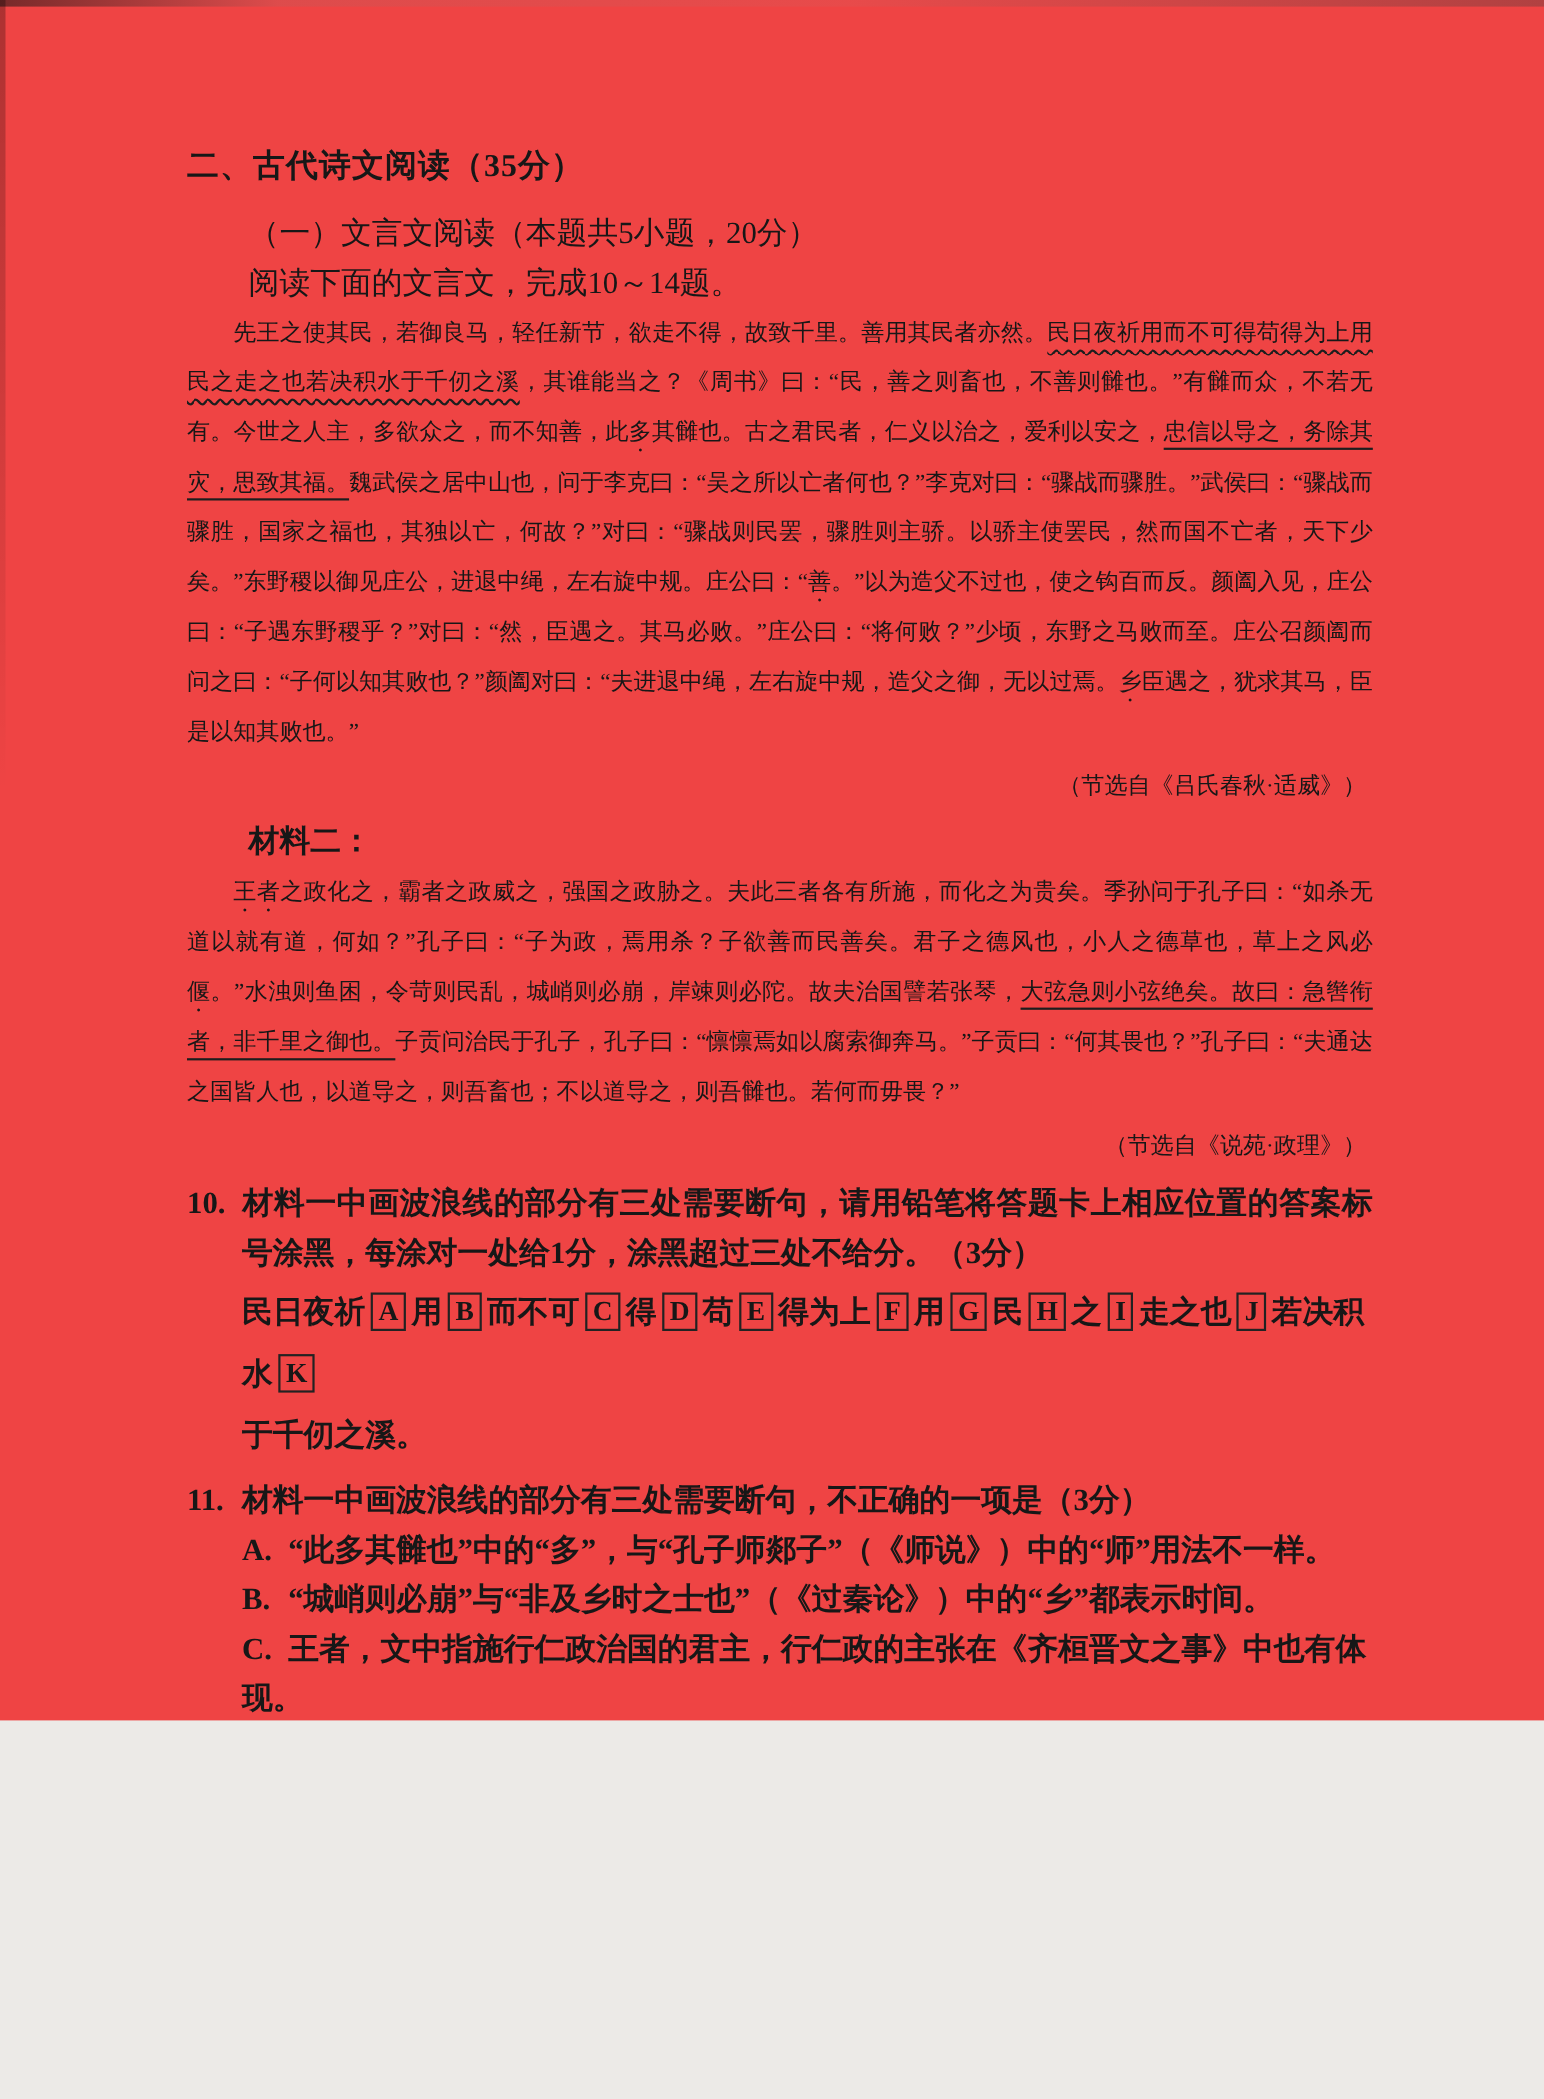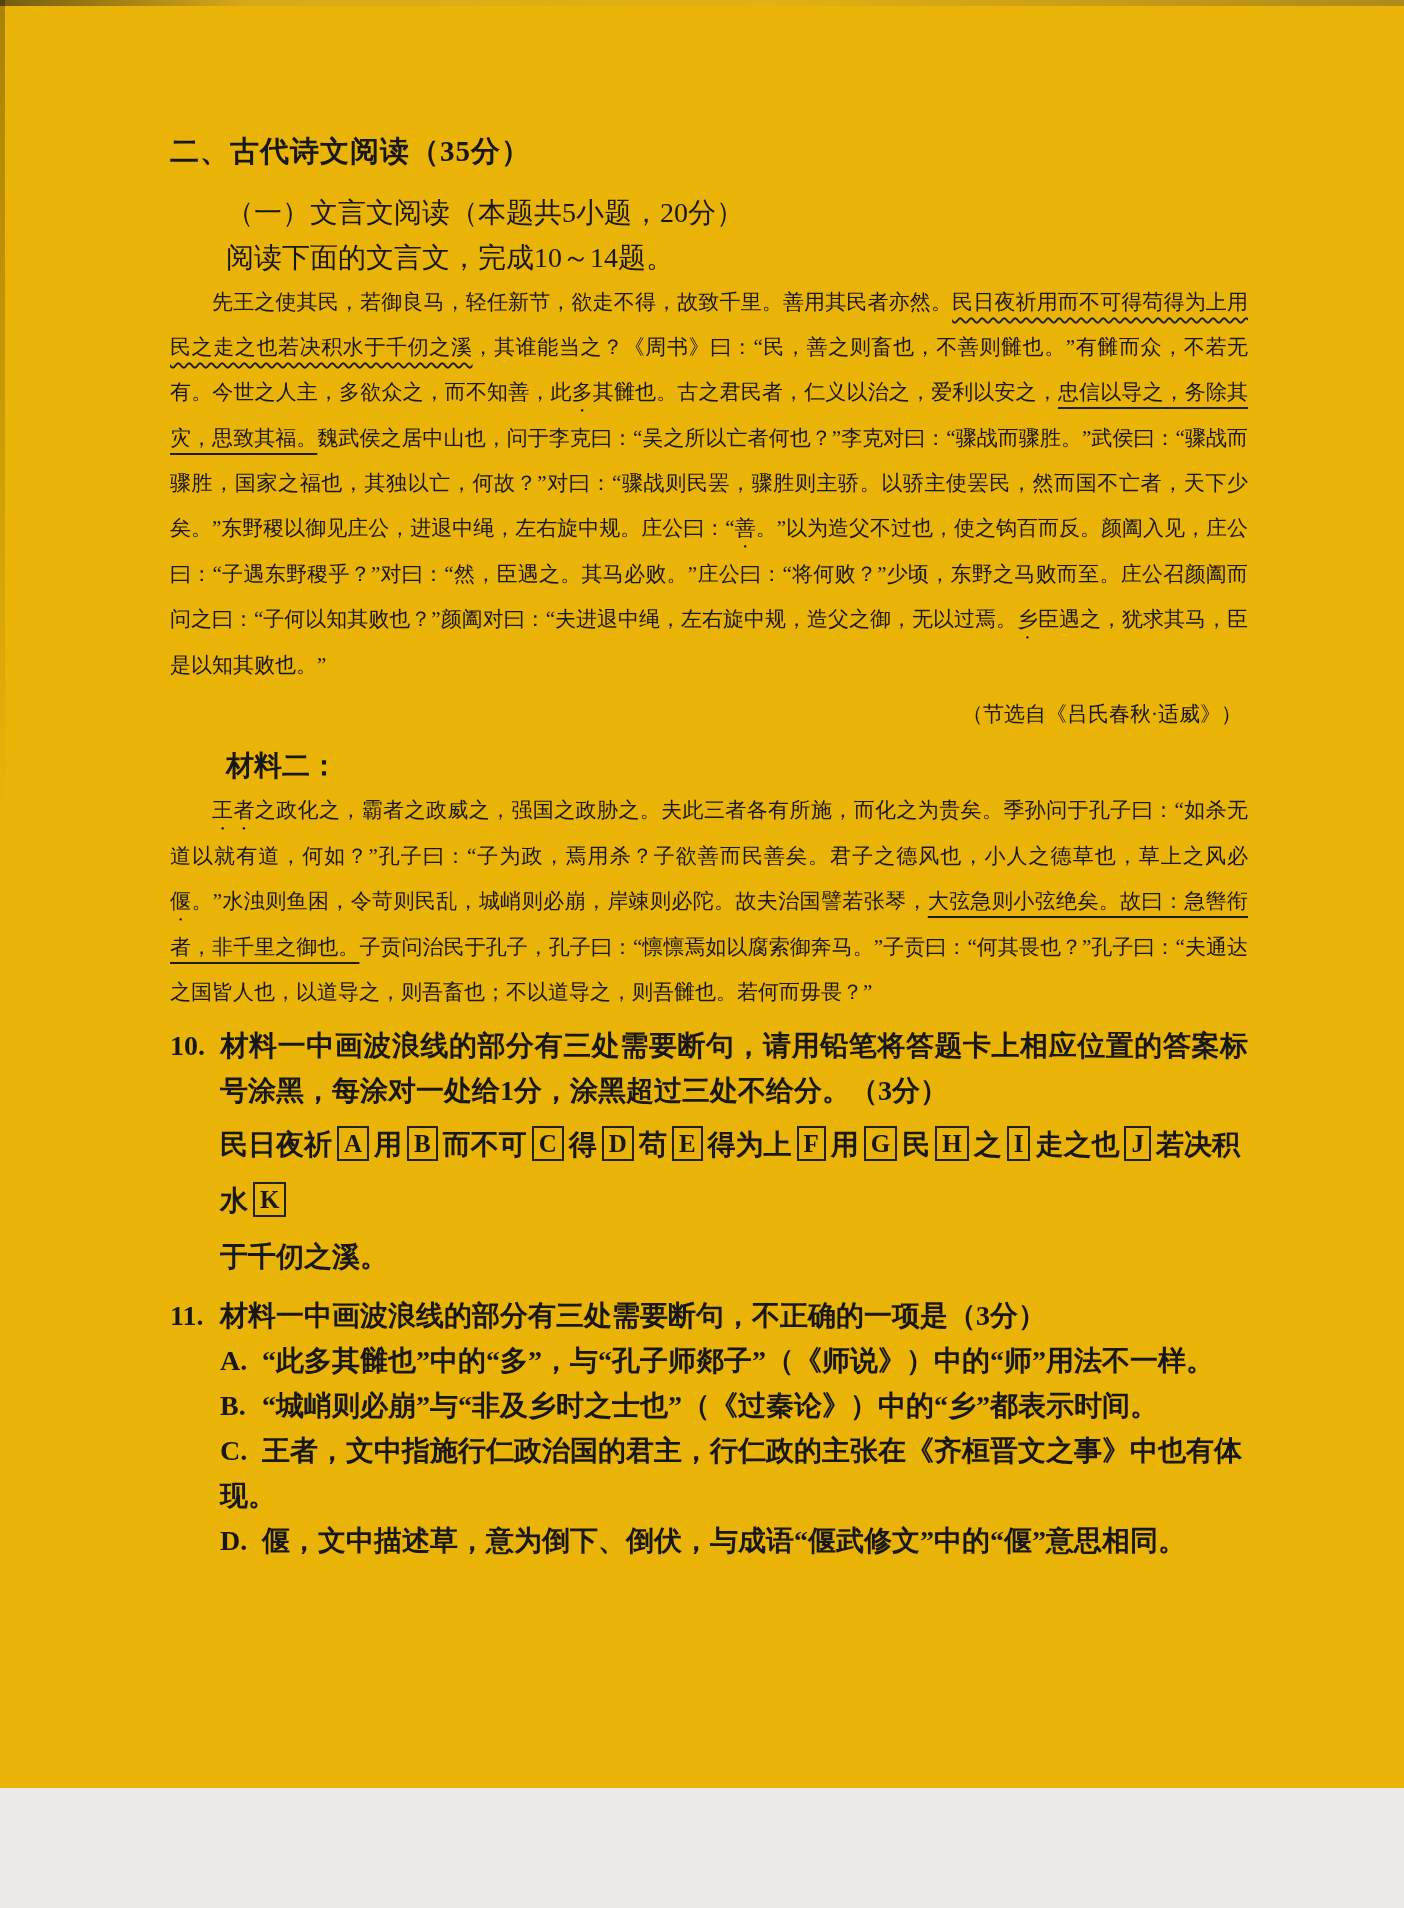--- a/index.html
+++ b/index.html
@@ -5,22 +5,22 @@
 <style>
   * { box-sizing: border-box; }
   html, body { margin: 0; padding: 0; }
   body {
     width: 1404px; height: 1908px;
     background: #eceae7;
     font-family: "Liberation Serif", "DejaVu Serif", serif;
   }
   .page {
     position: relative;
-    width: 1404px; height: 1788px;
-    background: #eab308;
+    width: 1404px; height: 1564px;
+    background: #ef4444;
     color: #171717;
     overflow: hidden;
   }
   .scan-edge-top {
     position: absolute; top: 0; left: 0; width: 100%; height: 6px;
     background: linear-gradient(90deg, rgba(20,20,20,.55), rgba(120,120,120,.15) 18%, rgba(150,150,150,.08) 55%, rgba(60,60,60,.35));
   }
   .scan-edge-left {
     position: absolute; top: 0; left: 0; width: 5px; height: 46%;
     background: linear-gradient(180deg, rgba(0,0,0,.28), rgba(0,0,0,0));
@@ -100,20 +100,21 @@
     <h2 class="section-title">二、古代诗文阅读（35分）</h2>
 
     <p class="line indent">（一）文言文阅读（本题共5小题，20分）</p>
     <p class="line indent">阅读下面的文言文，完成10～14题。</p>
 
     <p class="body-para"><span class="seg seg-normal">先王之使其民，若御良马，轻任新节，欲走不得，故致千里。善用其民者亦然。</span><span class="seg seg-wavy">民日夜祈用而不可得苟得为上用民之走之也若决积水于千仞之溪</span><span class="seg seg-normal">，其谁能当之？《周书》曰：“民，善之则畜也，不善则雠也。”有雠而众，不若无有。今世之人主，多欲众之，而不知善，此</span><span class="seg seg-dot">多</span><span class="seg seg-normal">其雠也。古之君民者，仁义以治之，爱利以安之，</span><span class="seg seg-underline">忠信以导之，务除其灾，思致其福。</span><span class="seg seg-normal">魏武侯之居中山也，问于李克曰：“吴之所以亡者何也？”李克对曰：“骤战而骤胜。”武侯曰：“骤战而骤胜，国家之福也，其独以亡，何故？”对曰：“骤战则民罢，骤胜则主骄。以骄主使罢民，然而国不亡者，天下少矣。”东野稷以御见庄公，进退中绳，左右旋中规。庄公曰：“</span><span class="seg seg-dot">善</span><span class="seg seg-normal">。”以为造父不过也，使之钩百而反。颜阖入见，庄公曰：“子遇东野稷乎？”对曰：“然，臣遇之。其马必败。”庄公曰：“将何败？”少顷，东野之马败而至。庄公召颜阖而问之曰：“子何以知其败也？”颜阖对曰：“夫进退中绳，左右旋中规，造父之御，无以过焉。</span><span class="seg seg-dot">乡</span><span class="seg seg-normal">臣遇之，犹求其马，臣是以知其败也。”</span></p>
     <p class="source">（节选自《吕氏春秋·适威》）</p>
 
     <p class="line indent material-label">材料二：</p>
     <p class="body-para"><span class="seg seg-dot">王者</span><span class="seg seg-normal">之政化之，霸者之政威之，强国之政胁之。夫此三者各有所施，而化之为贵矣。季孙问于孔子曰：“如杀无道以就有道，何如？”孔子曰：“子为政，焉用杀？子欲善而民善矣。君子之德风也，小人之德草也，草上之风必</span><span class="seg seg-dot">偃</span><span class="seg seg-normal">。”水浊则鱼困，令苛则民乱，城峭则必崩，岸竦则必陀。故夫治国譬若张琴，</span><span class="seg seg-underline">大弦急则小弦绝矣。故曰：急辔衔者，非千里之御也。</span><span class="seg seg-normal">子贡问治民于孔子，孔子曰：“懔懔焉如以腐索御奔马。”子贡曰：“何其畏也？”孔子曰：“夫通达之国皆人也，以道导之，则吾畜也；不以道导之，则吾雠也。若何而毋畏？”</span></p>
+    <p class="source">（节选自《说苑·政理》）</p>
 
     <div class="question">
       <p class="q-stem"><span class="qnum">10.</span><span>材料一中画波浪线的部分有三处需要断句，请用铅笔将答题卡上相应位置的答案标号涂黑，每涂对一处给1分，涂黑超过三处不给分。（3分）</span></p>
       <p class="q-sentence"><span class="seg seg-normal">民日夜祈</span><span class="seg seg-box">A</span><span class="seg seg-normal">用</span><span class="seg seg-box">B</span><span class="seg seg-normal">而不可</span><span class="seg seg-box">C</span><span class="seg seg-normal">得</span><span class="seg seg-box">D</span><span class="seg seg-normal">苟</span><span class="seg seg-box">E</span><span class="seg seg-normal">得为上</span><span class="seg seg-box">F</span><span class="seg seg-normal">用</span><span class="seg seg-box">G</span><span class="seg seg-normal">民</span><span class="seg seg-box">H</span><span class="seg seg-normal">之</span><span class="seg seg-box">I</span><span class="seg seg-normal">走之也</span><span class="seg seg-box">J</span><span class="seg seg-normal">若决积水</span><span class="seg seg-box">K</span><br><span class="seg seg-normal">于千仞之溪。</span></p>
     </div>
 
     <div class="question">
       <p class="q-stem"><span class="qnum">11.</span><span>材料一中画波浪线的部分有三处需要断句，不正确的一项是（3分）</span></p>
       <p class="option"><span class="optlabel">A.</span><span>“此多其雠也”中的“多”，与“孔子师郯子”（《师说》）中的“师”用法不一样。</span></p>
       <p class="option"><span class="optlabel">B.</span><span>“城峭则必崩”与“非及乡时之士也”（《过秦论》）中的“乡”都表示时间。</span></p>

